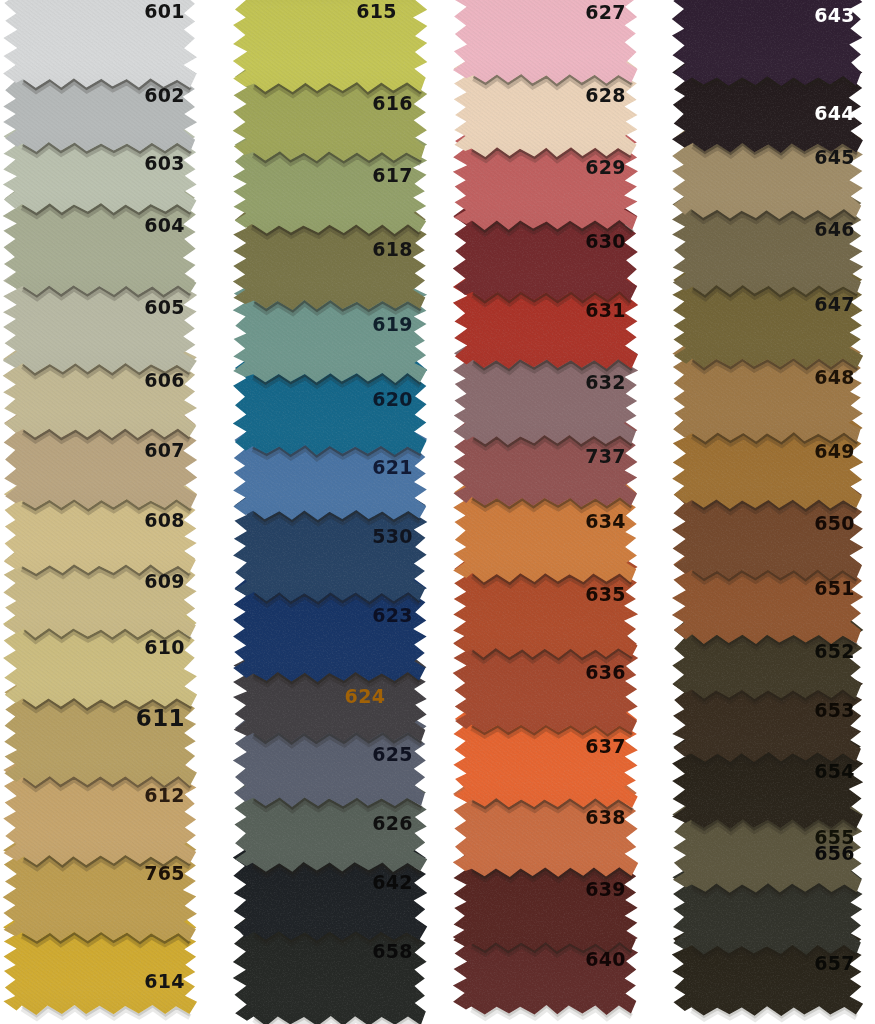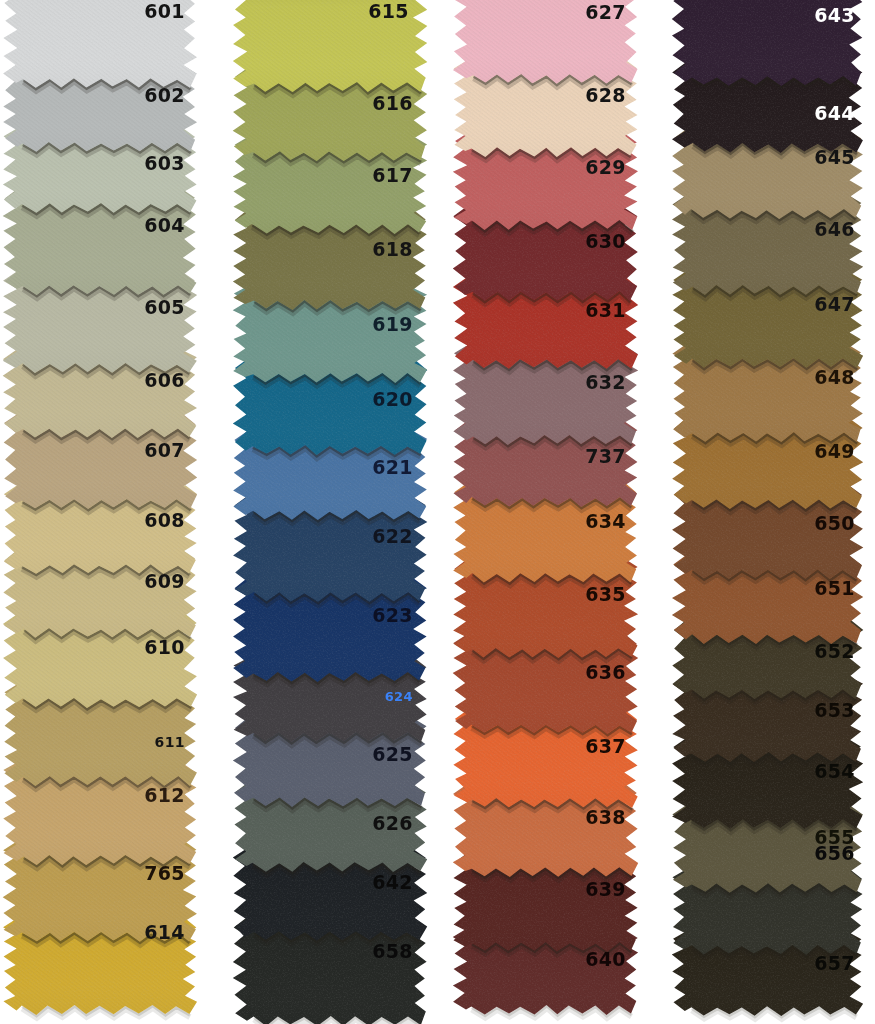--- a/index.html
+++ b/index.html
@@ -278,24 +278,24 @@
       <div class="lbl" style="left: 89px; width: 96px; top: 1px; font-size: 19px; color: rgb(20, 20, 20); z-index: 600;">601</div>
       <div class="lbl" style="left: 89px; width: 96px; top: 85px; font-size: 19px; color: rgb(20, 20, 20); z-index: 600;">602</div>
       <div class="lbl" style="left: 89px; width: 96px; top: 153px; font-size: 19px; color: rgb(20, 20, 20); z-index: 600;">603</div>
       <div class="lbl" style="left: 89px; width: 96px; top: 215px; font-size: 19px; color: rgb(20, 20, 20); z-index: 600;">604</div>
       <div class="lbl" style="left: 89px; width: 96px; top: 297px; font-size: 19px; color: rgb(20, 20, 20); z-index: 600;">605</div>
       <div class="lbl" style="left: 89px; width: 96px; top: 370px; font-size: 19px; color: rgb(20, 20, 20); z-index: 600;">606</div>
       <div class="lbl" style="left: 89px; width: 96px; top: 440px; font-size: 19px; color: rgb(20, 20, 20); z-index: 600;">607</div>
       <div class="lbl" style="left: 89px; width: 96px; top: 510px; font-size: 19px; color: rgb(20, 20, 20); z-index: 600;">608</div>
       <div class="lbl" style="left: 89px; width: 96px; top: 571px; font-size: 19px; color: rgb(20, 20, 20); z-index: 600;">609</div>
       <div class="lbl" style="left: 89px; width: 96px; top: 637px; font-size: 19px; color: rgb(20, 20, 20); z-index: 600;">610</div>
-      <div class="lbl" style="left: 89px; width: 96px; top: 708px; font-size: 14px; color: rgb(20, 20, 20); z-index: 600; margin-top: 24px;">611</div>
+      <div class="lbl" style="left: 89px; width: 96px; top: 708px; font-size: 23px; color: rgb(20, 20, 20); z-index: 600;">611</div>
       <div class="lbl" style="left: 89px; width: 96px; top: 785px; font-size: 19px; color: rgb(42, 28, 16); z-index: 600;">612</div>
       <div class="lbl" style="left: 89px; width: 96px; top: 863px; font-size: 19px; color: rgb(28, 18, 8); z-index: 600;">765</div>
-      <div class="lbl" style="left: 89px; width: 96px; top: 922px; font-size: 19px; color: rgb(20, 20, 20); z-index: 600;">614</div>
+      <div class="lbl" style="left: 89px; width: 96px; top: 971px; font-size: 19px; color: rgb(20, 20, 20); z-index: 600;">614</div>
     </div>
     <div class="col">
       <div class="sw" style="left: 218px; top: 896px; width: 224px; height: 147px; z-index: 287;">
         <svg width="224" height="147" viewBox="0 0 224 147">
           <path d="M202.8,129.1L190.0,120.5L177.0,128.8L163.6,121.0L151.0,129.8L137.1,120.2L125.3,129.8L112.8,120.0L99.4,130.0L86.0,121.0L72.3,128.4L59.8,120.4L48.1,130.1L35.6,120.4" transform="translate(0.5,3.0)" fill="none" stroke="rgba(120,118,112,0.16)" stroke-width="6"></path>
           <path d="M202.8,129.1L190.0,120.5L177.0,128.8L163.6,121.0L151.0,129.8L137.1,120.2L125.3,129.8L112.8,120.0L99.4,130.0L86.0,121.0L72.3,128.4L59.8,120.4L48.1,130.1L35.6,120.4" transform="translate(0.3,1.4)" fill="none" stroke="rgba(90,88,80,0.20)" stroke-width="2.4"></path>
           <path d="M28.0,22.0L196.0,22.0L195.7,21.4L207.7,30.2L196.3,39.8L207.7,47.1L196.6,56.5L208.6,65.7L196.4,73.4L206.8,82.5L196.5,89.9L206.9,99.8L196.7,107.1L207.8,115.4L202.8,129.1L190.0,120.5L177.0,128.8L163.6,121.0L151.0,129.8L137.1,120.2L125.3,129.8L112.8,120.0L99.4,130.0L86.0,121.0L72.3,128.4L59.8,120.4L48.1,130.1L35.6,120.4L29.0,124.8L17.2,117.2L28.7,108.6L16.5,98.7L28.3,89.8L14.8,82.1L27.9,73.8L14.9,66.0L27.9,55.6L16.0,47.8L26.8,38.8L15.7,31.4L28.0,22.0Z" fill="#1e211e"></path>
           <defs>
             <clipPath id="cp1_13">
               <path d="M28.0,22.0L196.0,22.0L195.7,21.4L207.7,30.2L196.3,39.8L207.7,47.1L196.6,56.5L208.6,65.7L196.4,73.4L206.8,82.5L196.5,89.9L206.9,99.8L196.7,107.1L207.8,115.4L202.8,129.1L190.0,120.5L177.0,128.8L163.6,121.0L151.0,129.8L137.1,120.2L125.3,129.8L112.8,120.0L99.4,130.0L86.0,121.0L72.3,128.4L59.8,120.4L48.1,130.1L35.6,120.4L29.0,124.8L17.2,117.2L28.7,108.6L16.5,98.7L28.3,89.8L14.8,82.1L27.9,73.8L14.9,66.0L27.9,55.6L16.0,47.8L26.8,38.8L15.7,31.4L28.0,22.0Z"></path>
@@ -522,30 +522,30 @@
               <path d="M28.0,22.0L196.0,22.0L196.7,21.6L209.2,31.7L195.0,39.5L209.3,47.9L197.0,58.0L209.2,65.1L196.9,73.9L209.3,84.0L196.3,90.8L207.6,99.5L202.4,113.9L189.0,104.3L175.1,112.6L163.3,104.5L149.7,114.0L138.9,103.9L124.5,112.8L111.1,104.9L99.0,112.9L87.3,104.8L74.5,114.0L60.5,105.2L47.1,113.8L36.0,105.6L27.4,108.7L15.2,100.6L27.9,92.5L14.9,83.0L29.2,73.6L15.1,66.1L27.4,57.1L15.1,47.1L27.7,39.6L17.0,31.4L28.0,22.0Z"></path>
             </clipPath>
           </defs>
           <g clip-path="url(#cp1_0)">
             <rect x="0" y="0" width="224" height="131" fill="url(#twill)"></rect>
             <rect x="0" y="0" width="224" height="131" fill="url(#vshade)"></rect>
             <rect x="0" y="0" width="224" height="131" filter="url(#grain)" opacity="0.30"></rect>
           </g>
         </svg>
       </div>
-      <div class="lbl" style="left: 313px; width: 96px; top: 1px; font-size: 19px; color: rgb(20, 20, 20); z-index: 600;">615</div>
+      <div class="lbl" style="left: 301px; width: 96px; top: 1px; font-size: 19px; color: rgb(20, 20, 20); z-index: 600;">615</div>
       <div class="lbl" style="left: 317px; width: 96px; top: 93px; font-size: 19px; color: rgb(20, 20, 20); z-index: 600;">616</div>
       <div class="lbl" style="left: 317px; width: 96px; top: 165px; font-size: 19px; color: rgb(20, 20, 20); z-index: 600;">617</div>
       <div class="lbl" style="left: 317px; width: 96px; top: 239px; font-size: 19px; color: rgb(20, 20, 20); z-index: 600;">618</div>
       <div class="lbl" style="left: 317px; width: 96px; top: 314px; font-size: 19px; color: rgb(16, 32, 44); z-index: 600;">619</div>
       <div class="lbl" style="left: 317px; width: 96px; top: 389px; font-size: 19px; color: rgb(12, 26, 44); z-index: 600;">620</div>
       <div class="lbl" style="left: 317px; width: 96px; top: 457px; font-size: 19px; color: rgb(17, 26, 53); z-index: 600;">621</div>
-      <div class="lbl" style="left: 317px; width: 96px; top: 526px; font-size: 19px; color: rgb(16, 20, 31); z-index: 600;">622</div>
+      <div class="lbl" style="left: 317px; width: 96px; top: 526px; font-size: 19px; color: rgb(16, 20, 31); z-index: 600;">530</div>
       <div class="lbl" style="left: 317px; width: 96px; top: 605px; font-size: 19px; color: rgb(12, 16, 36); z-index: 600;">623</div>
-      <div class="lbl" style="left: 317px; width: 96px; top: 686px; font-size: 13px; color: #3b82f6; z-index: 600;">624</div>
+      <div class="lbl" style="left: 317px; width: 96px; top: 686px; font-size: 19px; color: #a16207; z-index: 600; text-align: center;">624</div>
       <div class="lbl" style="left: 317px; width: 96px; top: 744px; font-size: 19px; color: rgb(15, 18, 32); z-index: 600;">625</div>
       <div class="lbl" style="left: 317px; width: 96px; top: 813px; font-size: 19px; color: rgb(16, 16, 16); z-index: 600;">626</div>
       <div class="lbl" style="left: 317px; width: 96px; top: 872px; font-size: 19px; color: rgb(10, 10, 10); z-index: 600;">642</div>
       <div class="lbl" style="left: 317px; width: 96px; top: 941px; font-size: 19px; color: rgb(10, 10, 10); z-index: 600;">658</div>
     </div>
     <div class="col">
       <div class="sw" style="left: 438px; top: 907px; width: 215px; height: 125px; z-index: 287;">
         <svg width="215" height="125" viewBox="0 0 215 125">
           <path d="M193.0,106.5L180.9,98.6L168.5,108.0L157.4,98.6L144.4,106.6L130.7,98.4L119.3,107.3L108.5,97.9L96.5,107.5L82.2,99.7L71.0,106.6L58.7,99.7L46.8,107.6L33.3,99.4" transform="translate(0.5,3.0)" fill="none" stroke="rgba(120,118,112,0.16)" stroke-width="6"></path>
           <path d="M193.0,106.5L180.9,98.6L168.5,108.0L157.4,98.6L144.4,106.6L130.7,98.4L119.3,107.3L108.5,97.9L96.5,107.5L82.2,99.7L71.0,106.6L58.7,99.7L46.8,107.6L33.3,99.4" transform="translate(0.3,1.4)" fill="none" stroke="rgba(90,88,80,0.20)" stroke-width="2.4"></path>

